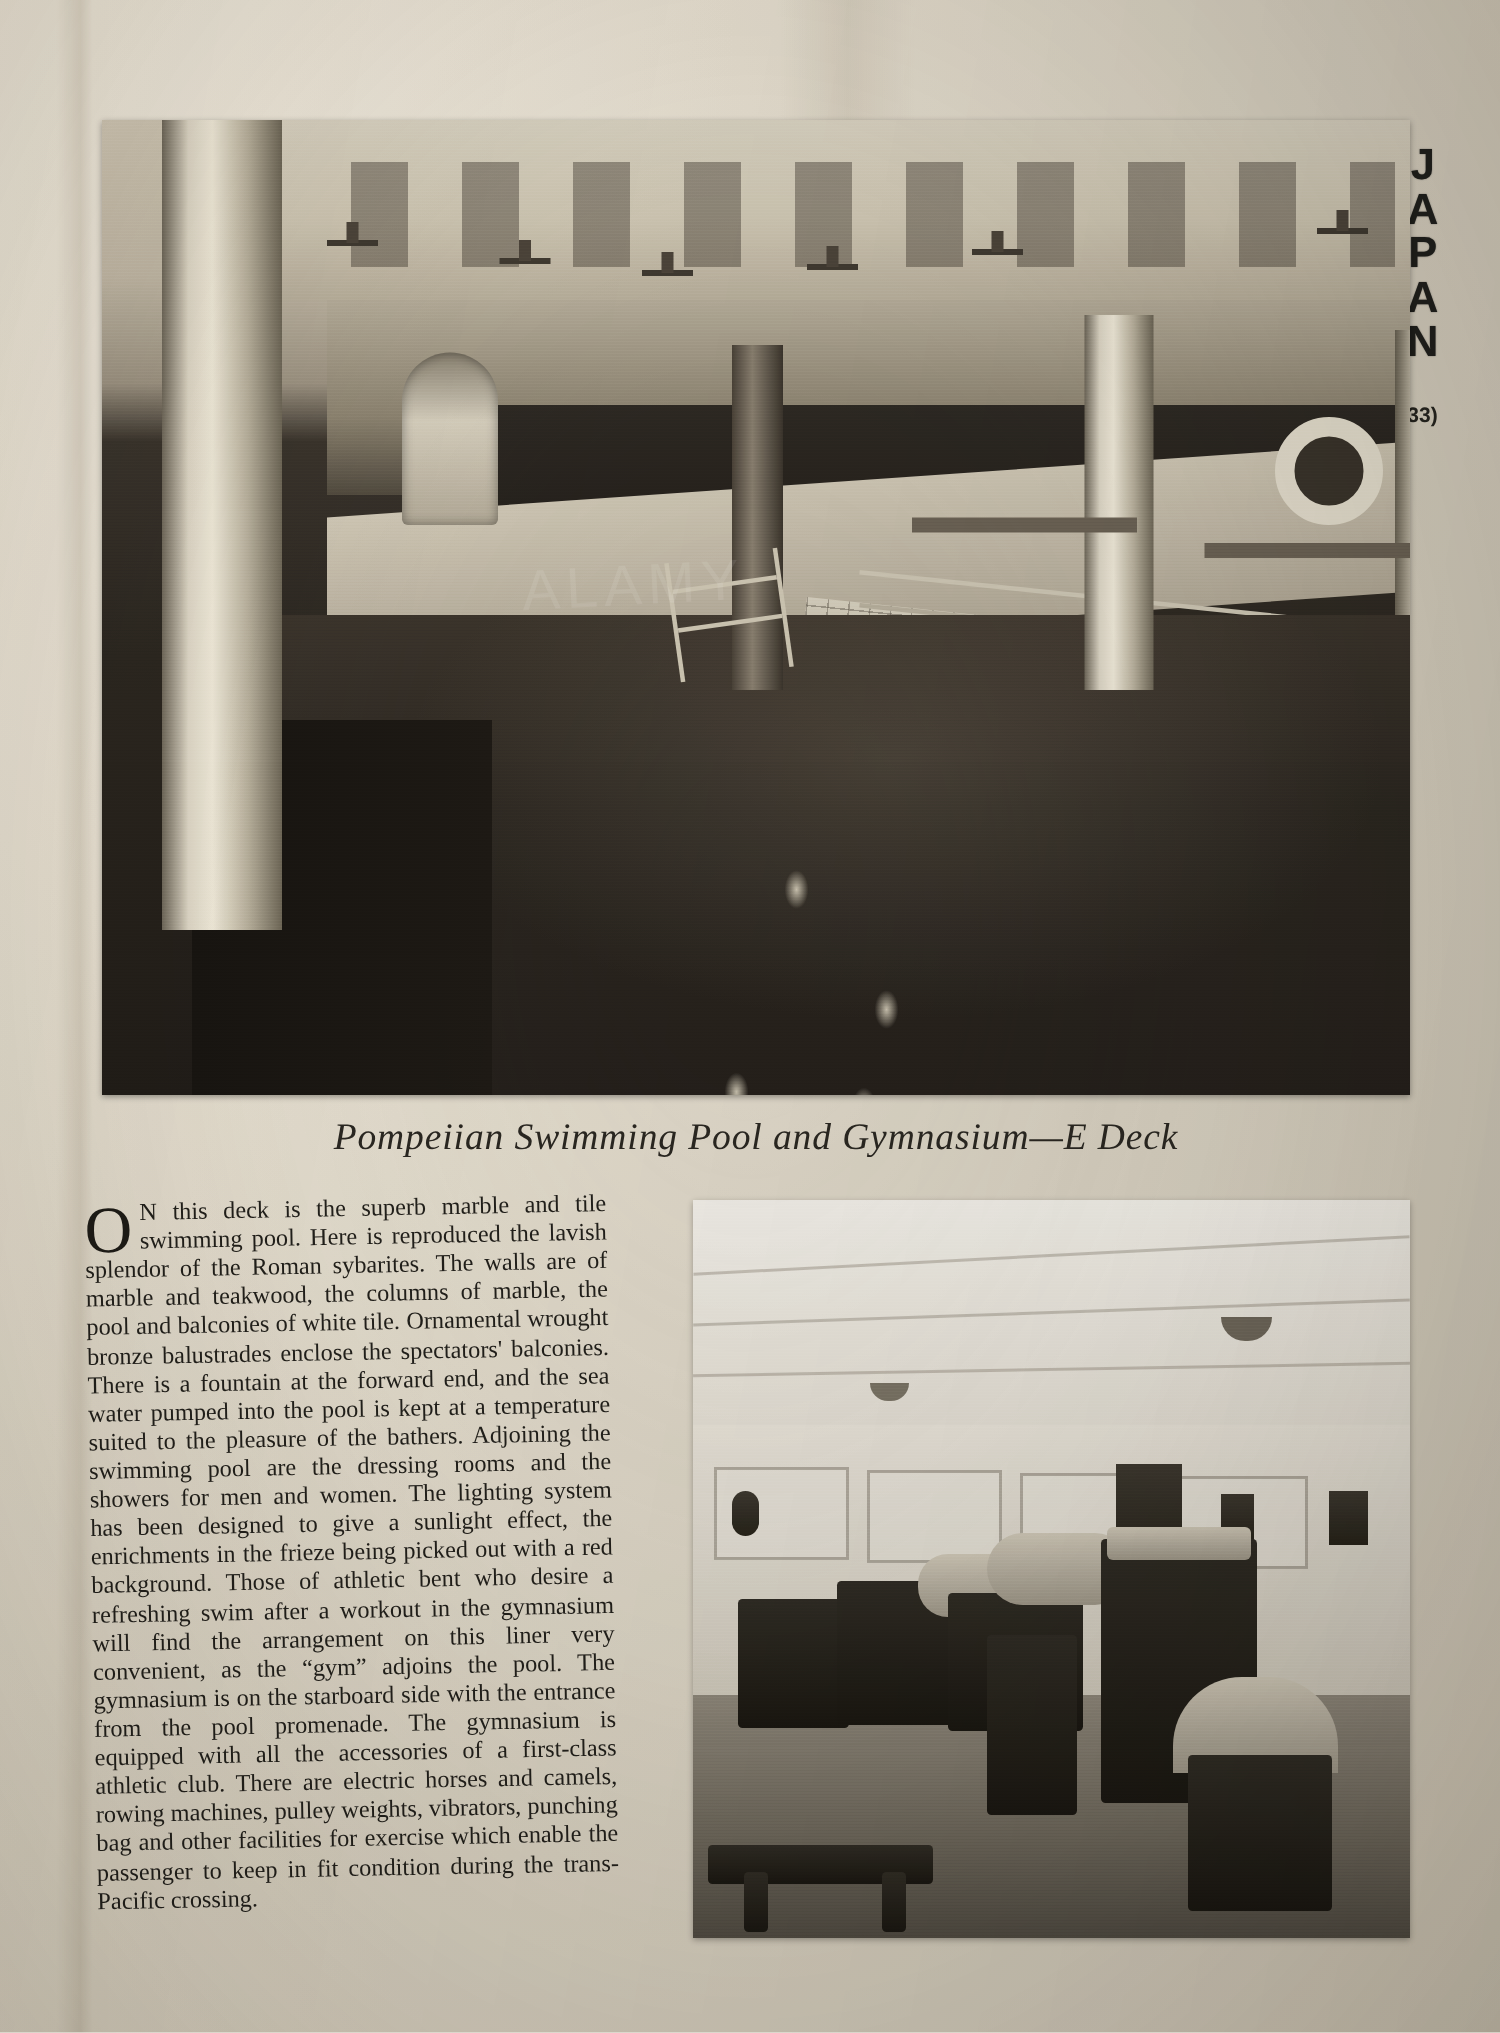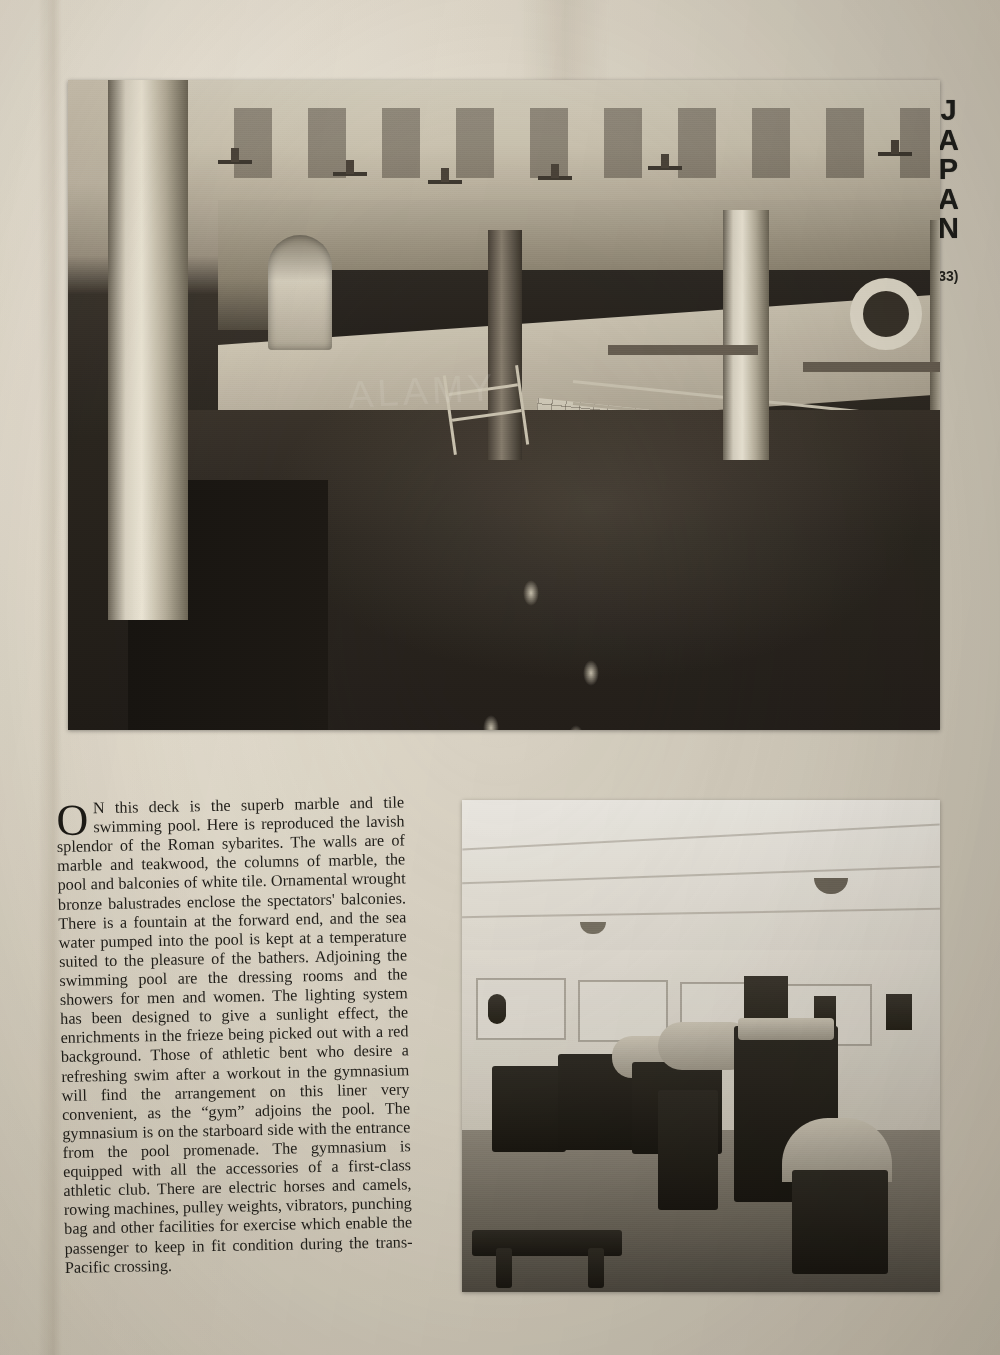--- a/index.html
+++ b/index.html
@@ -361,20 +361,21 @@
     <div class="sconce" style="left:150px; top:80px;"></div>
     <div class="sconce" style="left:265px; top:92px;"></div>
     <div class="sconce" style="left:360px; top:100px;"></div>
     <div class="sconce" style="left:470px; top:96px;"></div>
     <div class="sconce" style="left:580px; top:86px;"></div>
     <div class="sconce" style="left:810px; top:72px;"></div>
     <div id="photo-watermark">ALAMY</div>
     <div id="top-photo-grain"></div>
   </div>
 
+  <div id="caption">Pompeiian Swimming Pool and Gymnasium—E Deck</div>
 
   <div id="article">
     <span id="dropcap">O</span>
     <p>N this deck is the superb marble and tile swimming pool. Here is reproduced the lavish splendor of the Roman sybarites. The walls are of marble and teakwood, the columns of marble, the pool and balconies of white tile. Ornamental wrought bronze balustrades enclose the spectators' balconies. There is a fountain at the forward end, and the sea water pumped into the pool is kept at a temperature suited to the pleasure of the bathers. Adjoining the swimming pool are the dressing rooms and the showers for men and women. The lighting system has been designed to give a sunlight effect, the enrichments in the frieze being picked out with a red background. Those of athletic bent who desire a refreshing swim after a workout in the gymnasium will find the arrangement on this liner very convenient, as the “gym” adjoins the pool. The gymnasium is on the starboard side with the entrance from the pool promenade. The gymnasium is equipped with all the accessories of a first-class athletic club. There are electric horses and camels, rowing machines, pulley weights, vibrators, punching bag and other facilities for exercise which enable the passenger to keep in fit condition during the trans-Pacific crossing.</p>
   </div>
 
   <div id="gym-photo">
     <div id="gym-bg"></div>
     <div id="gym-ceiling">
       <div class="ceil-line" style="left:0; top:36px; width:100%; transform:rotate(-3deg);"></div>

